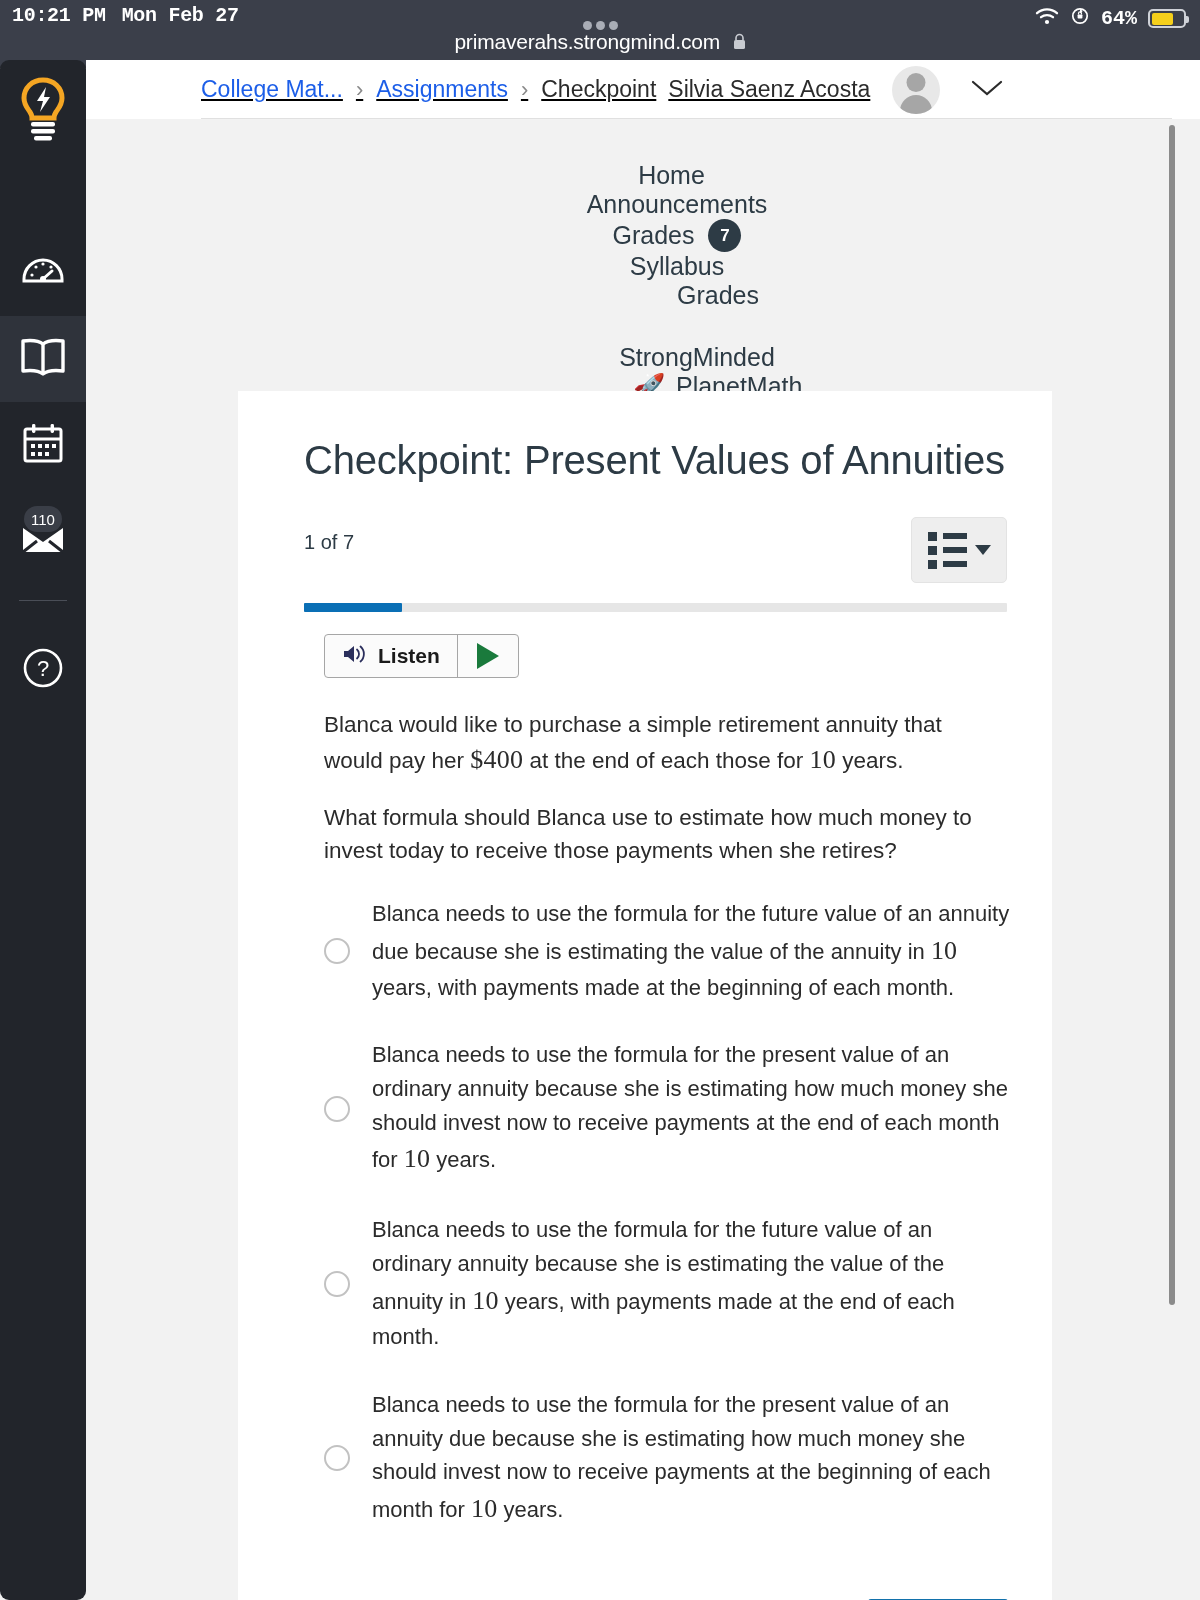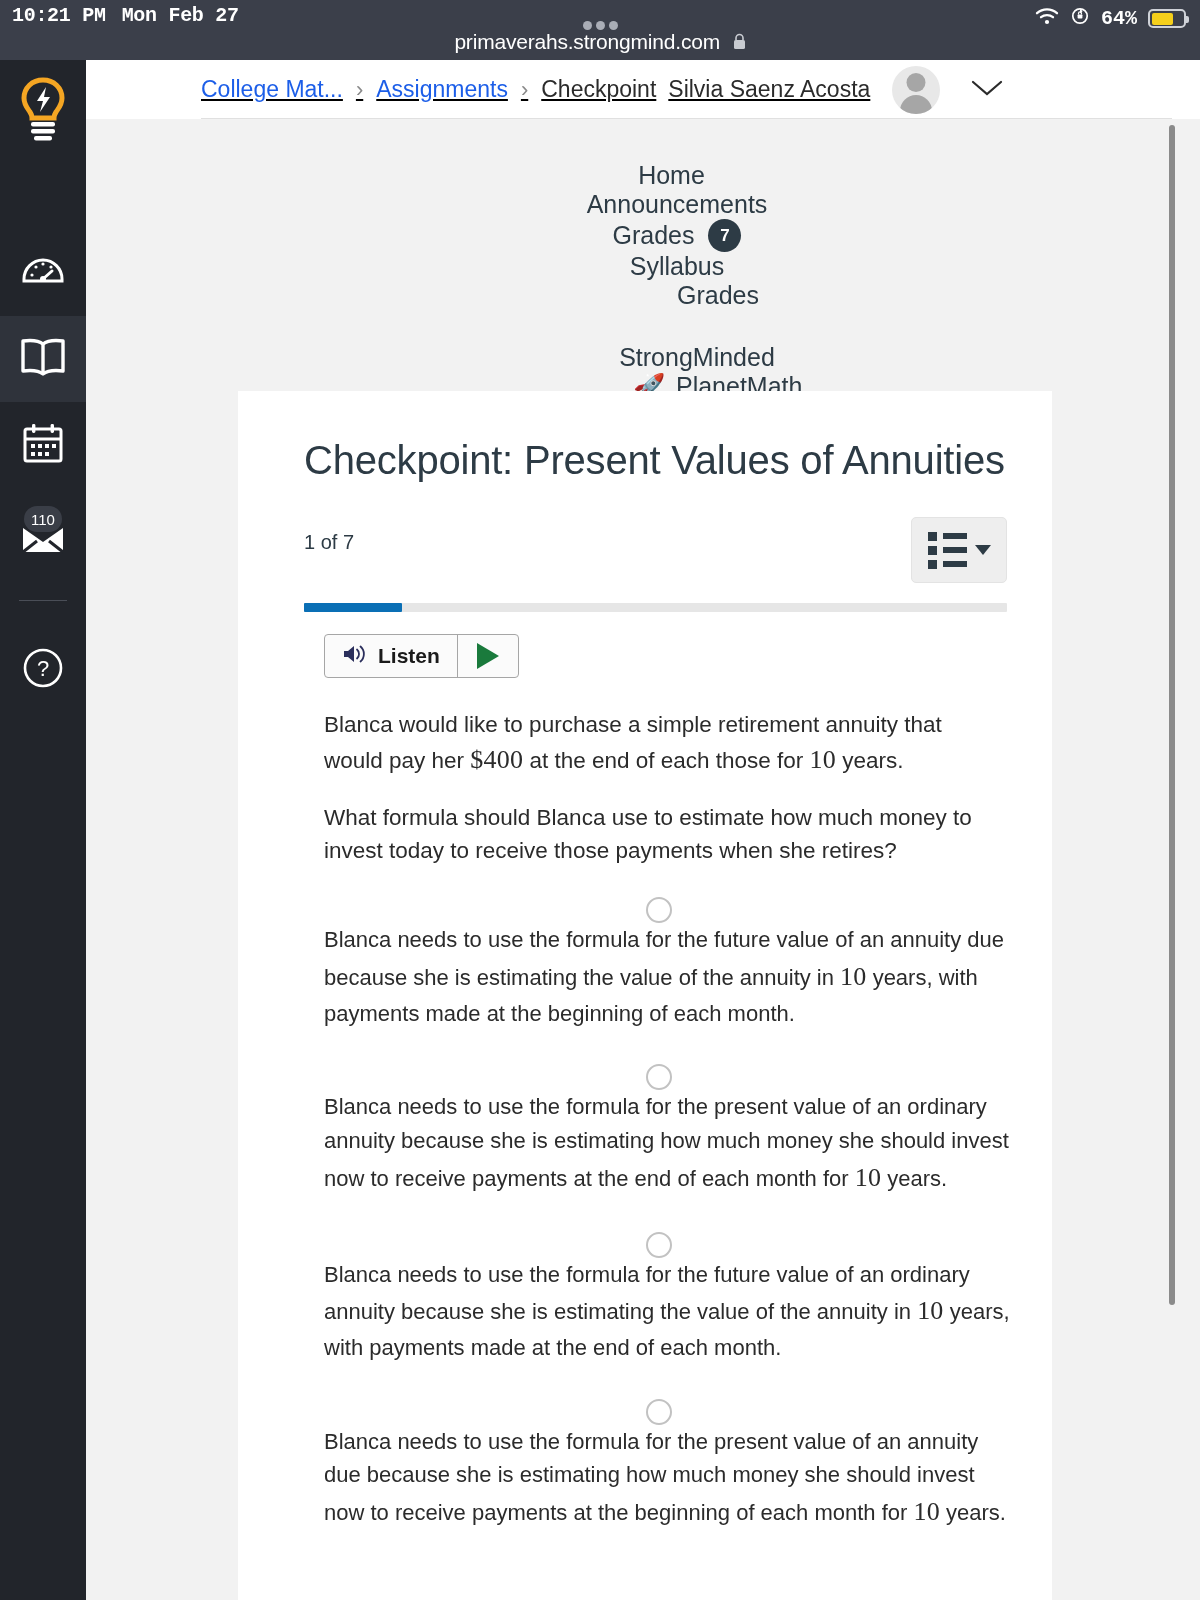--- a/index.html
+++ b/index.html
@@ -43,20 +43,21 @@
   }
   .batt-fill {
     position: absolute; left: 1.5px; top: 1.5px; bottom: 1.5px; width: 62%;
     background: #f5cf1b; border-radius: 2px;
   }
 
   
   .sidebar {
     position: absolute; left: 0; top: 60px; width: 86px; height: 1540px;
     background: #22252b;
+    border-radius: 9px;
   }
   .side-item {
     position: relative; width: 86px; height: 86px;
     display: flex; align-items: center; justify-content: center;
   }
   .side-item.active { background: #2f333b; }
   .side-logo { height: 110px; display: flex; align-items: center; justify-content: center; }
   .side-gap { height: 60px; }
   .side-divider { width: 48px; height: 1px; background: #4a4e57; margin: 26px auto; }
   .mail-badge {
@@ -164,21 +165,21 @@
   .qbody { padding: 30px 50px 0 86px; }
   .qpara {
     font-size: 22.5px; line-height: 1.47; color: #2b2b2b; margin-bottom: 22px;
   }
   .qpara.tight { margin-bottom: 0; }
   .mathx {
     font-family: "Liberation Serif", serif; font-size: 26px; letter-spacing: 0.2px;
   }
 
   .options { padding: 30px 36px 0 86px; }
-  .opt { display: flex; align-items: center; margin-bottom: 34px; flex-direction: column; }
+  .opt { display: flex; align-items: center; margin-bottom: 34px; }
   .radio {
     flex: 0 0 auto; width: 26px; height: 26px; border: 2px solid #c2c2c2;
     border-radius: 50%; background: #ffffff; margin-right: 22px;
   }
   .opt-text { font-size: 22px; line-height: 1.53; color: #2b2b2b; }
 
   .navrow {
     display: flex; align-items: center; justify-content: space-between;
     padding: 36px 44px 0 66px;
   }

